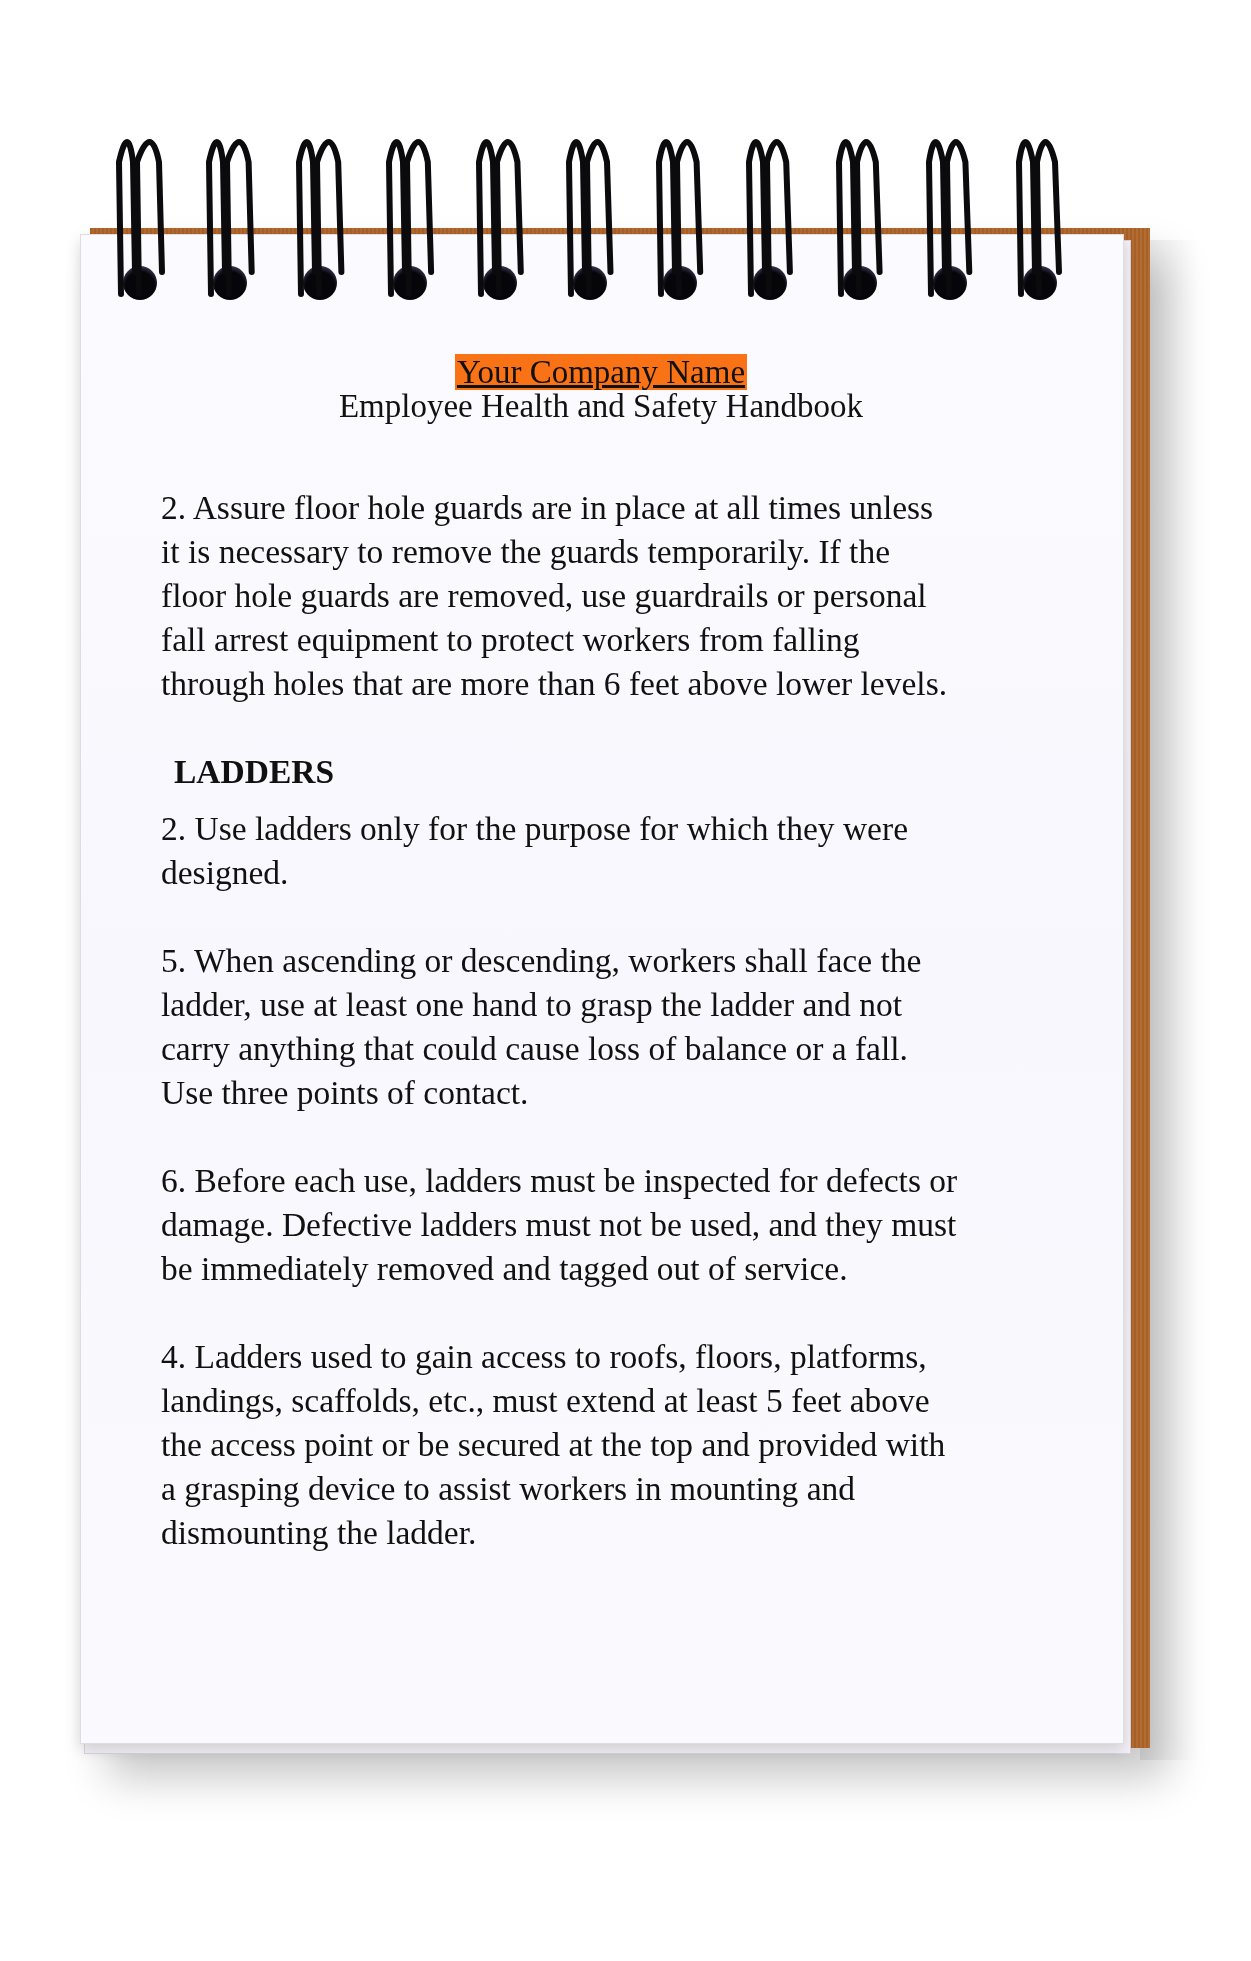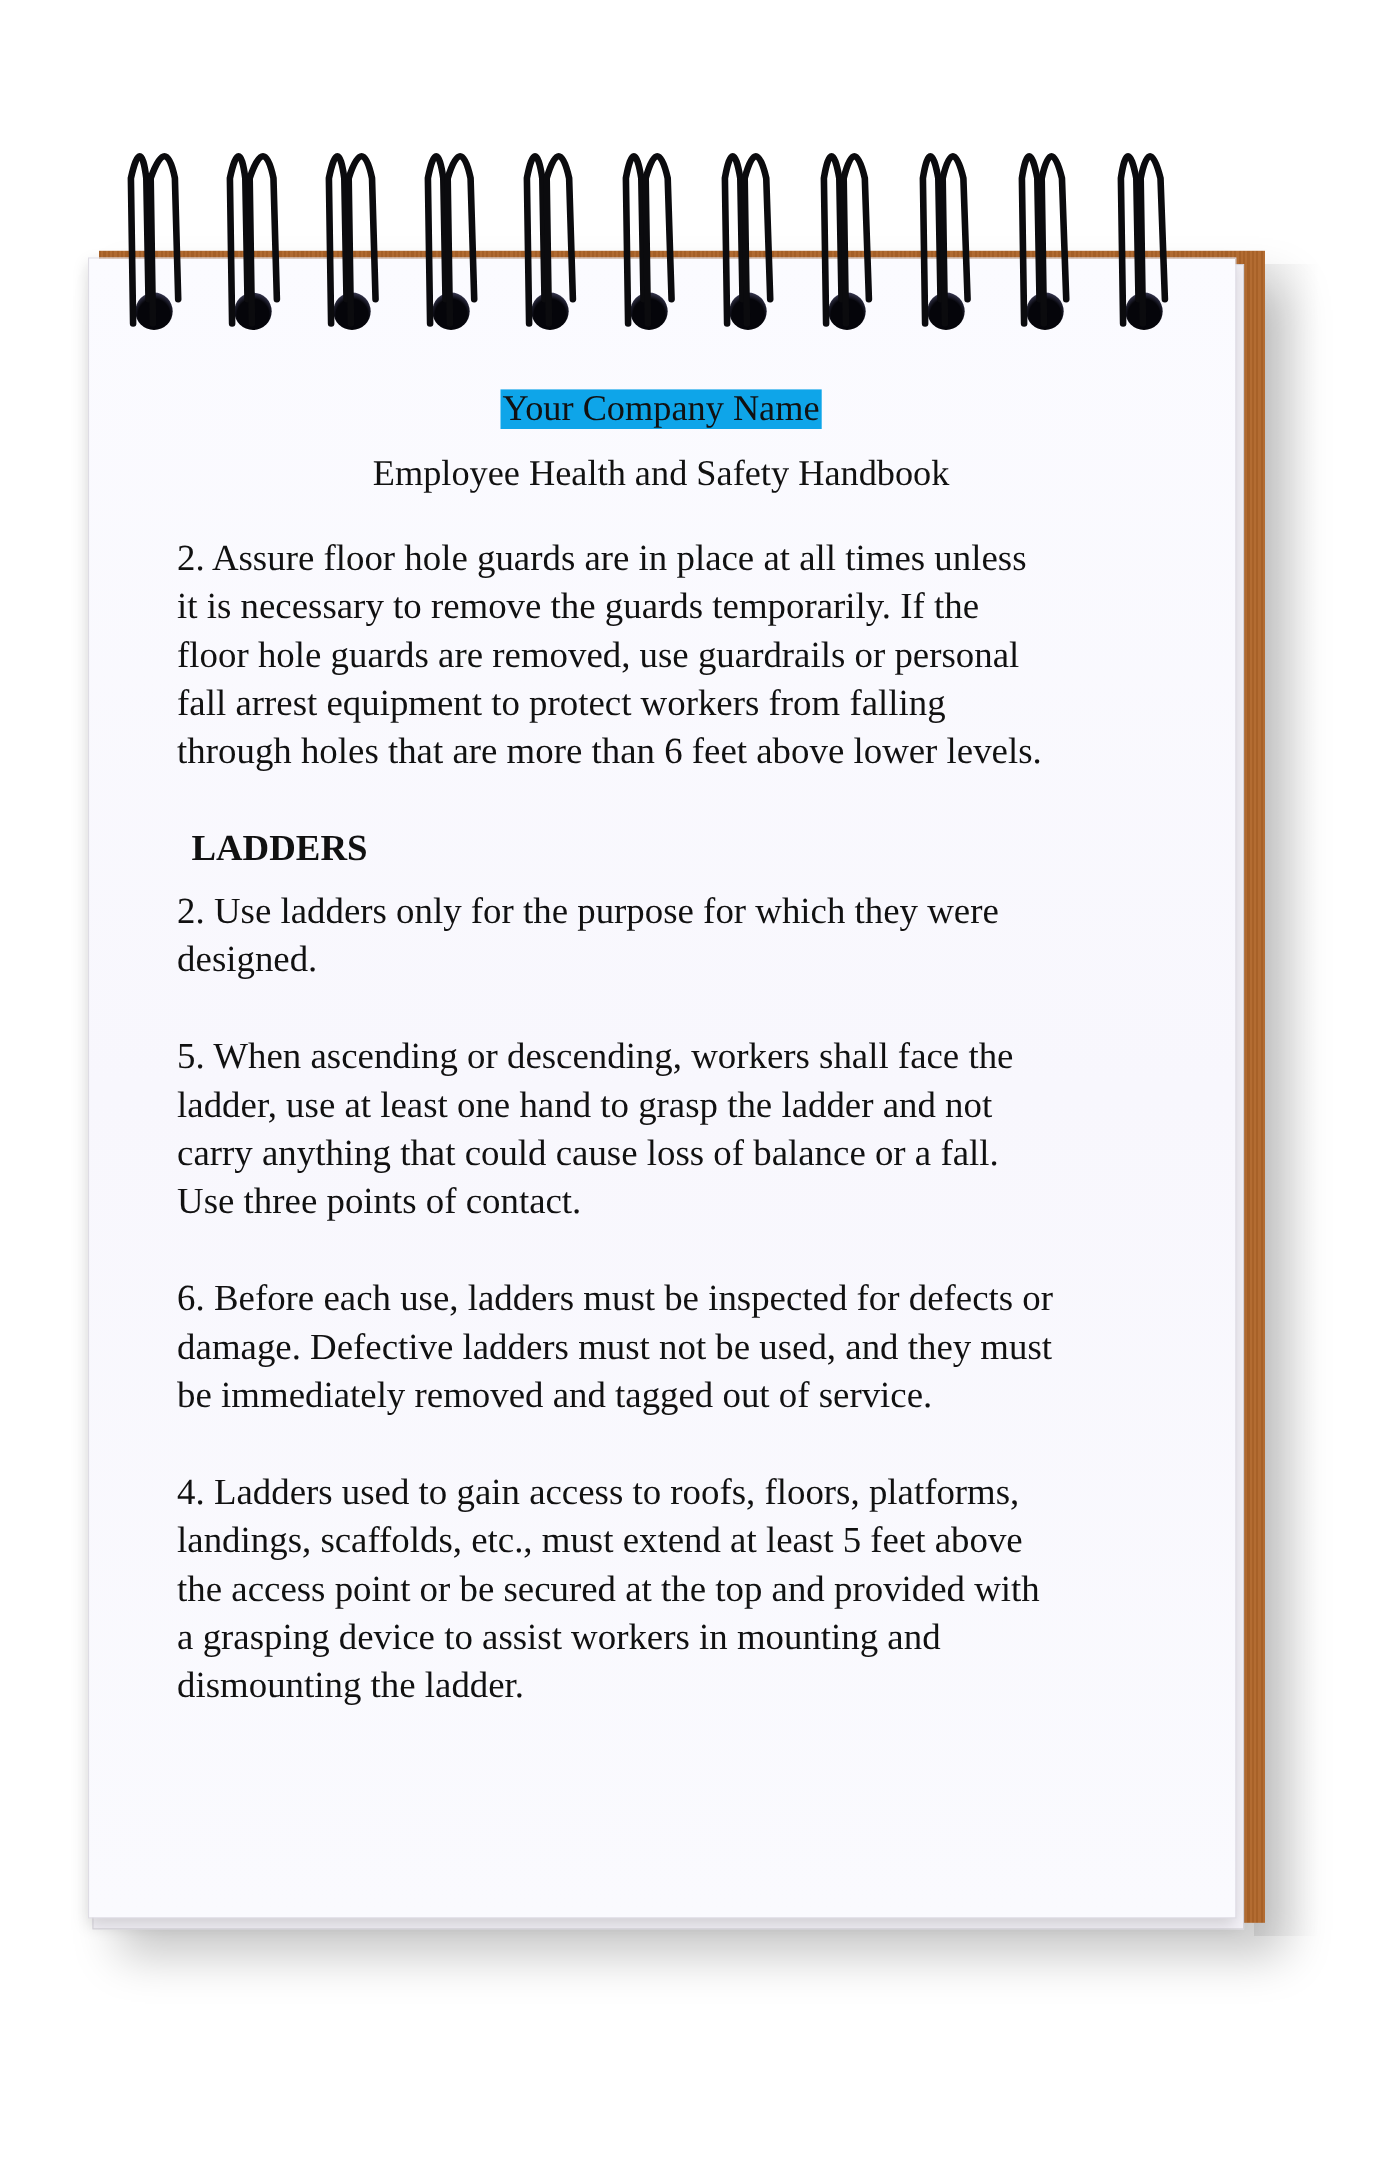--- a/index.html
+++ b/index.html
@@ -8,22 +8,22 @@
     background-image: repeating-linear-gradient(90deg, rgba(0,0,0,0.05) 0 2px, rgba(255,255,255,0.04) 2px 4px);
     box-shadow: 18px 30px 40px rgba(0,0,0,0.22); }
   .page-under { position:absolute; left:84px; top:240px; width:1045px; height:1512px; background:#f4f2f8; border:1px solid #d8d6dc; }
   .page { position:absolute; left:80px; top:234px; width:1042px; height:1508px; background:#fbfaff;
     background: linear-gradient(180deg, #fbfbff 0%, #f8f7fd 50%, #fafafe 100%);
     border:1px solid #dedce4; box-shadow: 0 6px 14px rgba(0,0,0,0.15); }
   .coil { position:absolute; width:66px; height:200px; top:122px; }
   .hole { position:absolute; width:34px; height:34px; border-radius:50%; background:radial-gradient(circle at 50% 60%, #05050a 55%, #33334a 75%, #cfd0e0 100%); top:266px; }
   .header { position:absolute; left:80px; width:1042px; text-align:center; color:#111; }
   .company { top:354px; font-size:33px; }
-  .company span { background:#0ea5e9; padding:0 2px; }
-  .subtitle { top:413px; font-size:33px; }
+  .company span { background:#f97316; padding:0 2px;text-decoration:underline; }
+  .subtitle { top:388px; font-size:33px; }
   .content { position:absolute; left:161px; top:486px; width:880px; font-size:33.5px; line-height:44px; color:#111; }
   .para { margin:0 0 44px 0; white-space:pre-line; }
   .section-title { font-weight:bold; margin:13px; }
   .shadow-right { position:absolute; left:1140px; top:240px; width:60px; height:1520px; background:linear-gradient(90deg, rgba(0,0,0,0.08), rgba(0,0,0,0)); }
 </style>
 </head>
 <body>
 
 <div class="shadow-right"></div>
 <div class="backboard"></div>

